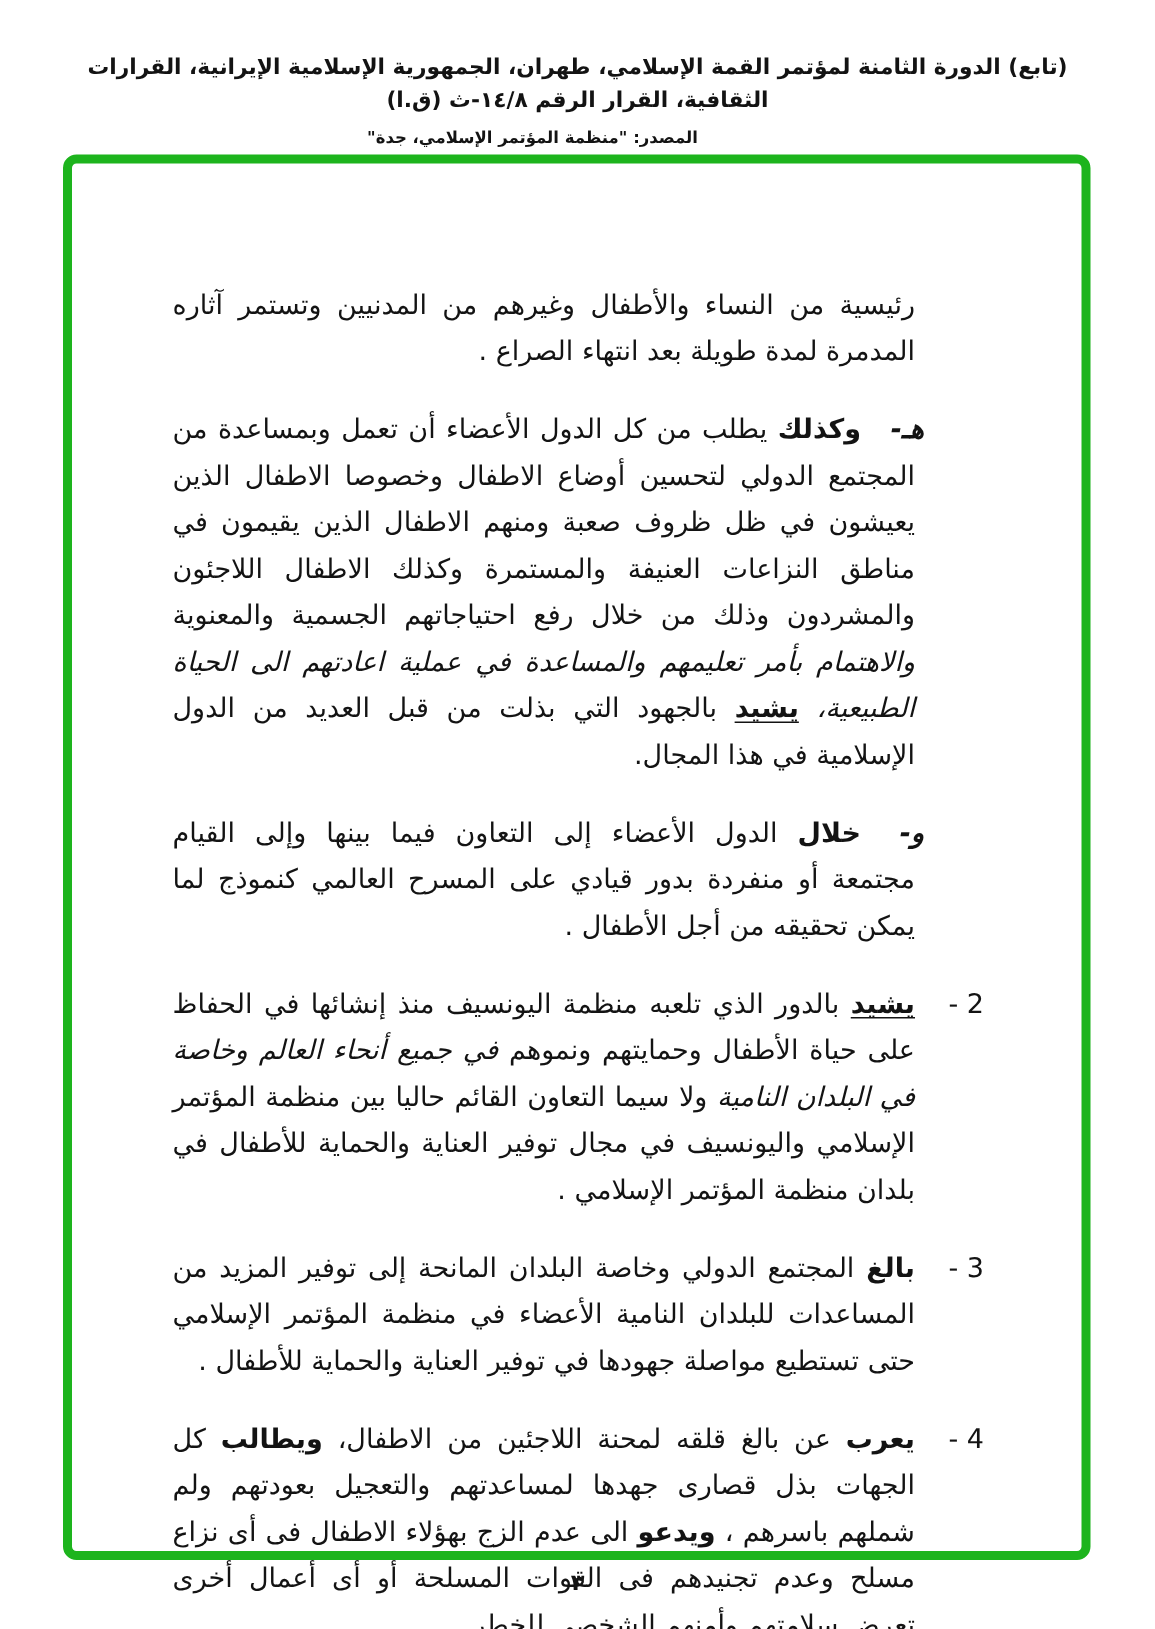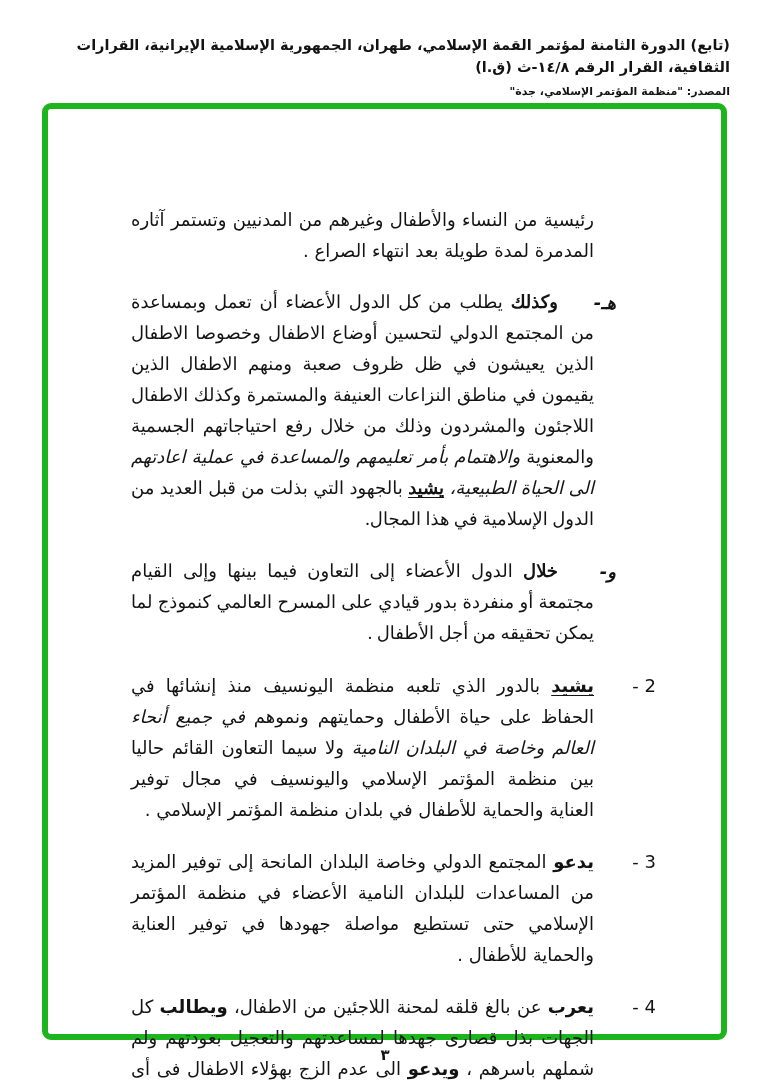--- a/index.html
+++ b/index.html
@@ -1,38 +1,38 @@
 <!DOCTYPE html>
 <html lang="ar" dir="rtl"><head>
 <meta charset="utf-8">
 <style>
   html,body{margin:0;padding:0;background:#ffffff;}
   .page{
     position:relative;width:770px;height:1086px;background:#ffffff;
     font-family:"DejaVu Sans",sans-serif;color:#131313;overflow:hidden;
   }
-  .header{position:absolute;top:34px;left:40px;right:40px;direction:rtl;text-align:right;}
+  .header{position:absolute;top:34px;left:40px;right:40px;direction:rtl;text-align:center;}
   .header-line1{font-size:14.5px;font-weight:bold;letter-spacing:0;line-height:22px;}
   .header-line2{font-size:11px;font-weight:bold;margin-top:7px;margin-left:-60px;}
   .green-box{
     position:absolute;left:42px;top:103px;width:673px;height:925px;
     border:6px solid #1db41d;border-radius:9px;background:transparent;
   }
   .content{
     position:absolute;top:188px;right:160px;width:495px;
     direction:rtl;font-size:18px;line-height:31px;
     text-align:justify;text-justify:inter-word;
   }
   .item{position:relative;margin-bottom:21px;}
   .item:last-child{margin-bottom:0;}
   .marker{position:absolute;top:0;white-space:nowrap;}
   .item.numbered > .marker{right:-46px;}
   .item.sub > .marker{right:-6px;font-weight:bold;font-style:italic;}
-  .item.sub > .para{text-indent:36px;font-family:Liberation Serif, serif;}
-  .para{margin:16px;}
+  .item.sub > .para{text-indent:36px;}
+  .para{margin:0;}
   .r-bold{font-weight:bold;}
   .r-italic{font-style:italic;}
   .r-bold-underline{font-weight:bold;text-decoration:underline;text-underline-offset:3px;}
   .pageno{
     position:absolute;top:1046px;left:0;width:770px;text-align:center;
     font-size:15px;font-weight:bold;direction:rtl;
   }
 </style>
 </head>
 <body>
@@ -57,21 +57,21 @@
       <div class="item sub">
         <span class="marker">و-</span>
         <p class="para"><span class="r-bold">خلال</span><span class="r-normal"> الدول الأعضاء إلى التعاون فيما بينها وإلى القيام مجتمعة أو منفردة بدور قيادي على المسرح العالمي كنموذج لما يمكن تحقيقه من أجل الأطفال .</span></p>
       </div>
       <div class="item numbered">
         <span class="marker">2 -</span>
         <p class="para"><span class="r-bold-underline">يشيد</span><span class="r-normal"> بالدور الذي تلعبه منظمة اليونسيف منذ إنشائها في الحفاظ على حياة الأطفال وحمايتهم ونموهم </span><span class="r-italic">في جميع أنحاء العالم وخاصة في البلدان النامية</span><span class="r-normal"> ولا سيما التعاون القائم حاليا بين منظمة المؤتمر الإسلامي واليونسيف في مجال توفير العناية والحماية للأطفال في بلدان منظمة المؤتمر الإسلامي .</span></p>
       </div>
       <div class="item numbered">
         <span class="marker">3 -</span>
-        <p class="para"><span class="r-bold">يدعو</span><span class="r-normal"> المجتمع الدولي وخاصة البلدان المانحة إلى توفير المزيد من المساعدات للبلدان النامية الأعضاء في منظمة المؤتمر الإسلامي حتى تستطيع مواصلة جهودها في توفير العناية والحماية للأطفال .</span></p>
+        <p class="para"><span class="r-bold">بالغ</span><span class="r-normal"> المجتمع الدولي وخاصة البلدان المانحة إلى توفير المزيد من المساعدات للبلدان النامية الأعضاء في منظمة المؤتمر الإسلامي حتى تستطيع مواصلة جهودها في توفير العناية والحماية للأطفال .</span></p>
       </div>
       <div class="item numbered">
         <span class="marker">4 -</span>
         <p class="para"><span class="r-bold">يعرب</span><span class="r-normal"> عن بالغ قلقه لمحنة اللاجئين من الاطفال، </span><span class="r-bold">ويطالب</span><span class="r-normal"> كل الجهات بذل قصارى جهدها لمساعدتهم والتعجيل بعودتهم ولم شملهم باسرهم ، </span><span class="r-bold">ويدعو</span><span class="r-normal"> الى عدم الزج بهؤلاء الاطفال فى أى نزاع مسلح وعدم تجنيدهم فى القوات المسلحة أو أى أعمال أخرى تعرض سلامتهم وأمنهم الشخصى للخطر .</span></p>
       </div>
     </div>
 
   <div class="pageno">٣</div>
 
 </div>

